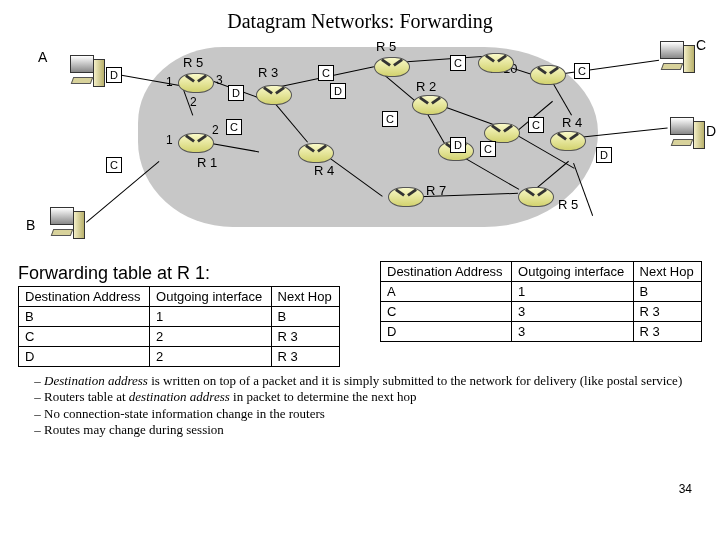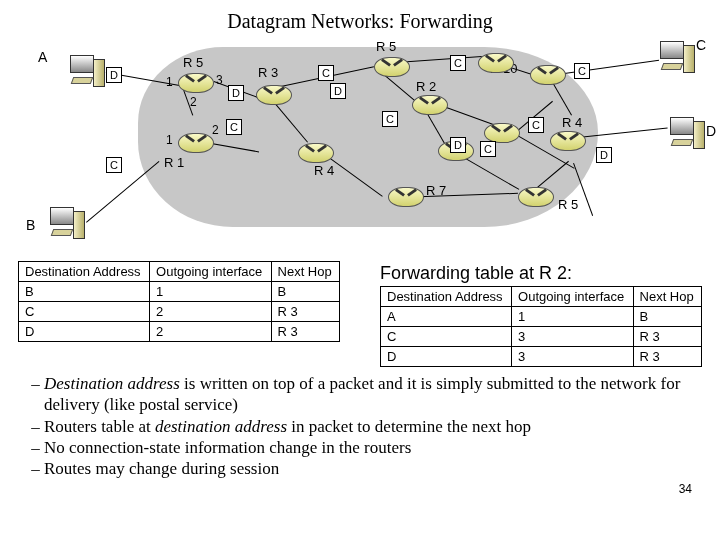--- a/index.html
+++ b/index.html
@@ -126,21 +126,21 @@
   td, th {
     border: 1px solid #000;
     padding: 2px 6px;
     text-align: left;
     font-weight: normal;
   }
   ul.bullets {
     margin: 6px 0 12px 0;
     padding-left: 26px;
     font-family: "Comic Sans MS", cursive;
-    font-size: 17px;
+    font-size: 13px;
     line-height: 1.25;
   }
   ul.bullets li::marker { content: "– "; }
   em.i { font-style: italic; }
   .pagenum {
     position: absolute;
     right: 28px;
     bottom: 44px;
     font-size: 12px;
     font-family: Arial, sans-serif;
@@ -202,21 +202,21 @@
   <div class="edge" style="left:532px; top:40px; width:44px;  transform:rotate(60deg);"></div>
   <div class="edge" style="left:532px; top:38px; width:110px; transform:rotate(-8deg);"></div>
   <div class="edge" style="left:560px; top:100px;width:90px;  transform:rotate(-6deg);"></div>
   <div class="edge" style="left:512px; top:156px;width:50px;  transform:rotate(-40deg);"></div>
   <div class="edge" style="left:556px; top:126px;width:56px;  transform:rotate(70deg);"></div>
 
   <div class="router" style="left:160px; top:36px;"></div>
   <div class="rlabel" style="left:165px; top:18px;">R 5</div>
 
   <div class="router" style="left:160px; top:96px;"></div>
-  <div class="rlabel" style="left:146px; top:118px;">R 1</div>
+  <div class="rlabel" style="left:179px; top:118px;">R 1</div>
 
   <div class="router" style="left:238px; top:48px;"></div>
   <div class="rlabel" style="left:240px; top:28px;">R 3</div>
 
   <div class="router" style="left:280px; top:106px;"></div>
   <div class="rlabel" style="left:296px; top:126px;">R 4</div>
 
   <div class="router" style="left:356px; top:20px;"></div>
   <div class="rlabel" style="left:358px; top:2px;">R 5</div>
 
@@ -255,20 +255,21 @@
   <div class="pkt" style="left:432px; top:18px;">C</div>
   <div class="pkt" style="left:432px; top:100px;">D</div>
   <div class="pkt" style="left:462px; top:104px;">C</div>
   <div class="pkt" style="left:510px; top:80px;">C</div>
   <div class="pkt" style="left:556px; top:26px;">C</div>
   <div class="pkt" style="left:578px; top:110px;">D</div>
 </div>
 
 <div class="tables">
   <div class="tblwrap">
+    <div class="tbltitle">Forwarding table at R 1:</div>
     <table>
       <tbody>
           <tr>
         <th>Destination Address</th>
         <th>Outgoing interface</th>
         <th>Next Hop</th>
       </tr>
       <tr>
         <td>B</td>
         <td>1</td>
@@ -281,21 +282,20 @@
       </tr>
       <tr>
         <td>D</td>
         <td>2</td>
         <td>R 3</td>
       </tr>
     </tbody>
       </table>
   </div>
   <div class="tblwrap">
-    <div class="tbltitle">Forwarding table at R 2:</div>
     <table>
       <tbody>
           <tr>
         <th>Destination Address</th>
         <th>Outgoing interface</th>
         <th>Next Hop</th>
       </tr>
       <tr>
         <td>A</td>
         <td>1</td>

